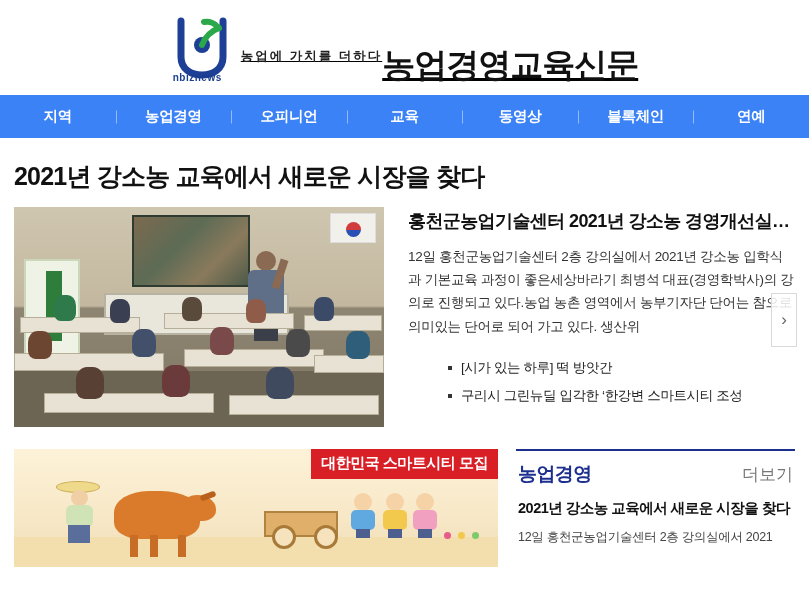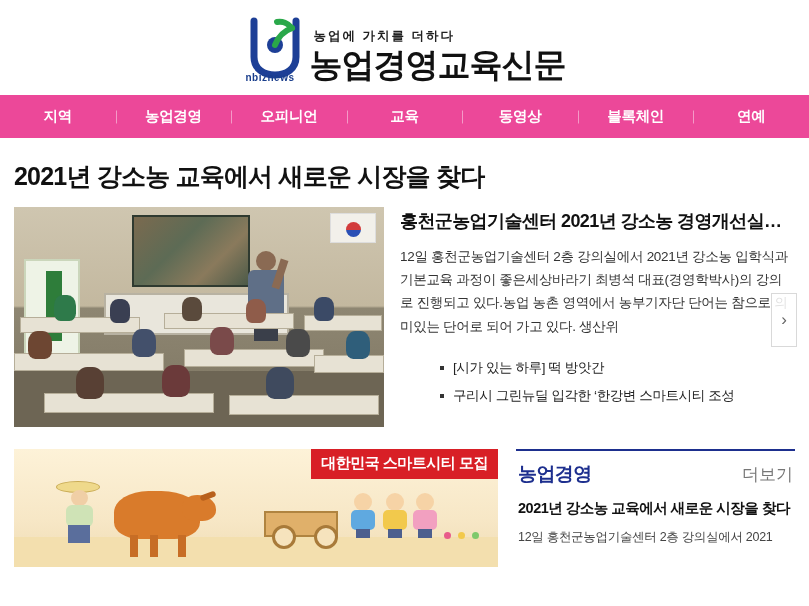--- a/index.html
+++ b/index.html
@@ -32,41 +32,41 @@
   }
   .logo-mark svg { display: block; }
   .logo-sub {
     position: absolute;
     bottom: -2px; left: 2px;
     font-size: 10px;
     color: #1a3e8c;
     letter-spacing: .5px;
     font-weight: bold;
   }
-  .logo-text-block { display: flex; flex-direction: column; justify-content: flex-end; }
+  .logo-text-block { display: flex; flex-direction: row; justify-content: flex-end; text-decoration: underline; }
   .logo-slogan {
     font-size: 12.5px;
     color: #222;
     font-weight: bold;
     letter-spacing: 2px;
     margin-bottom: 3px;
     margin-left: 4px;
   }
   .logo-title {
     font-size: 33px;
     font-weight: bold;
     color: #111;
     letter-spacing: -1px;
     line-height: 1;
   }
 
   
   .nav {
     height: 43px;
-    background: #ec4899;
+    background: #3b82f6;
     display: flex;
     align-items: center;
     color: #fff;
   }
   .nav-item {
     flex: 1;
     text-align: center;
     font-size: 14.5px;
     font-weight: bold;
     color: #ffffff;
@@ -89,21 +89,21 @@
     font-size: 25px;
     font-weight: bold;
     color: #111;
     letter-spacing: -0.8px;
   }
 
   
   .feature {
     display: flex;
     padding: 0 14px;
-    gap: 16px;
+    gap: 24px;
     position: relative;
   }
   .feature-photo {
     width: 370px;
     height: 220px;
     flex: 0 0 370px;
     position: relative;
     overflow: hidden;
     background: #6d6a5c;
     border: 0;

